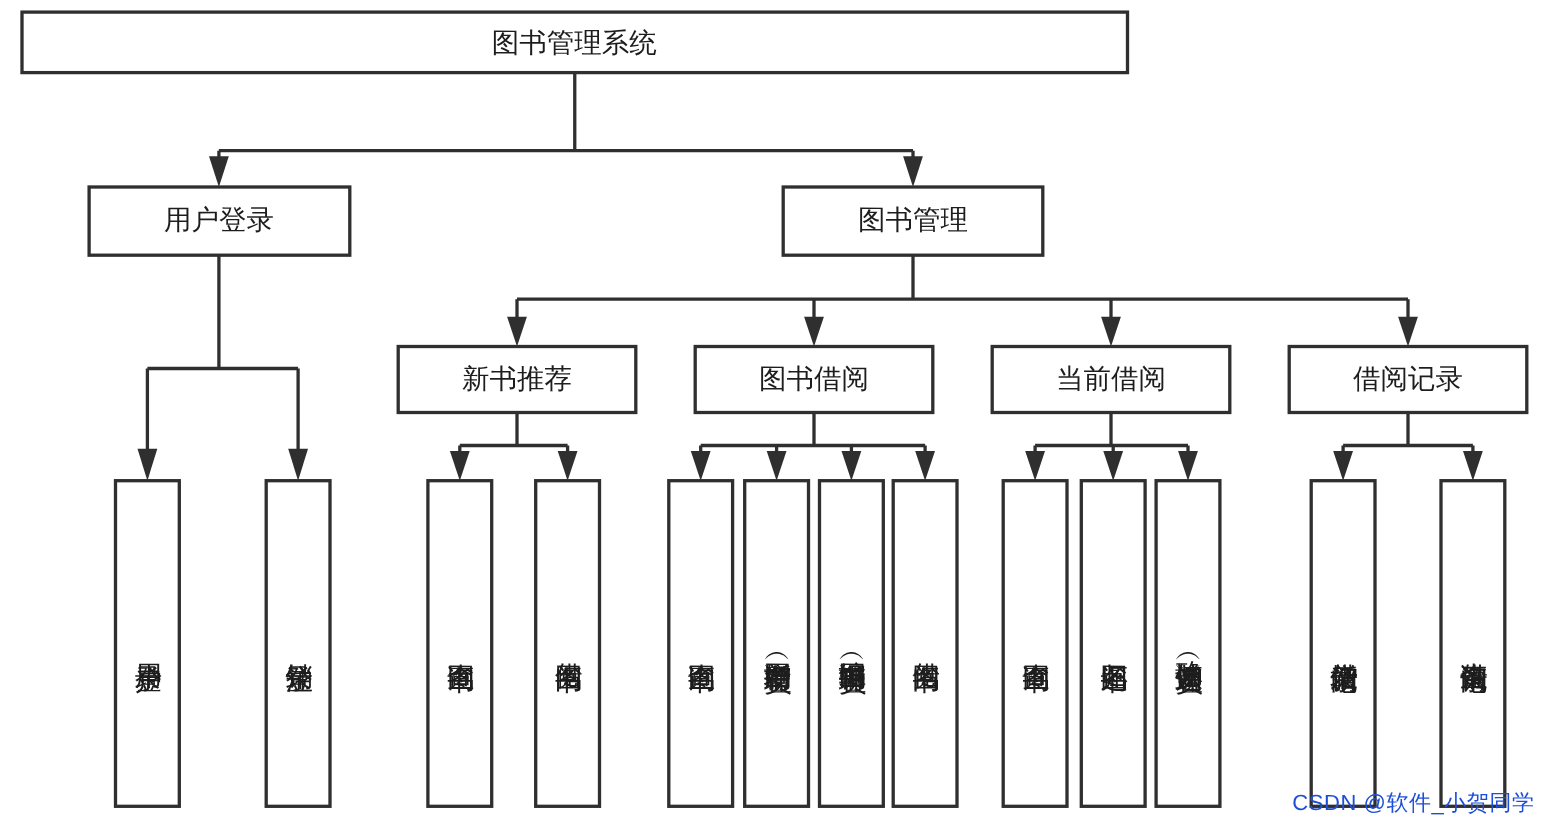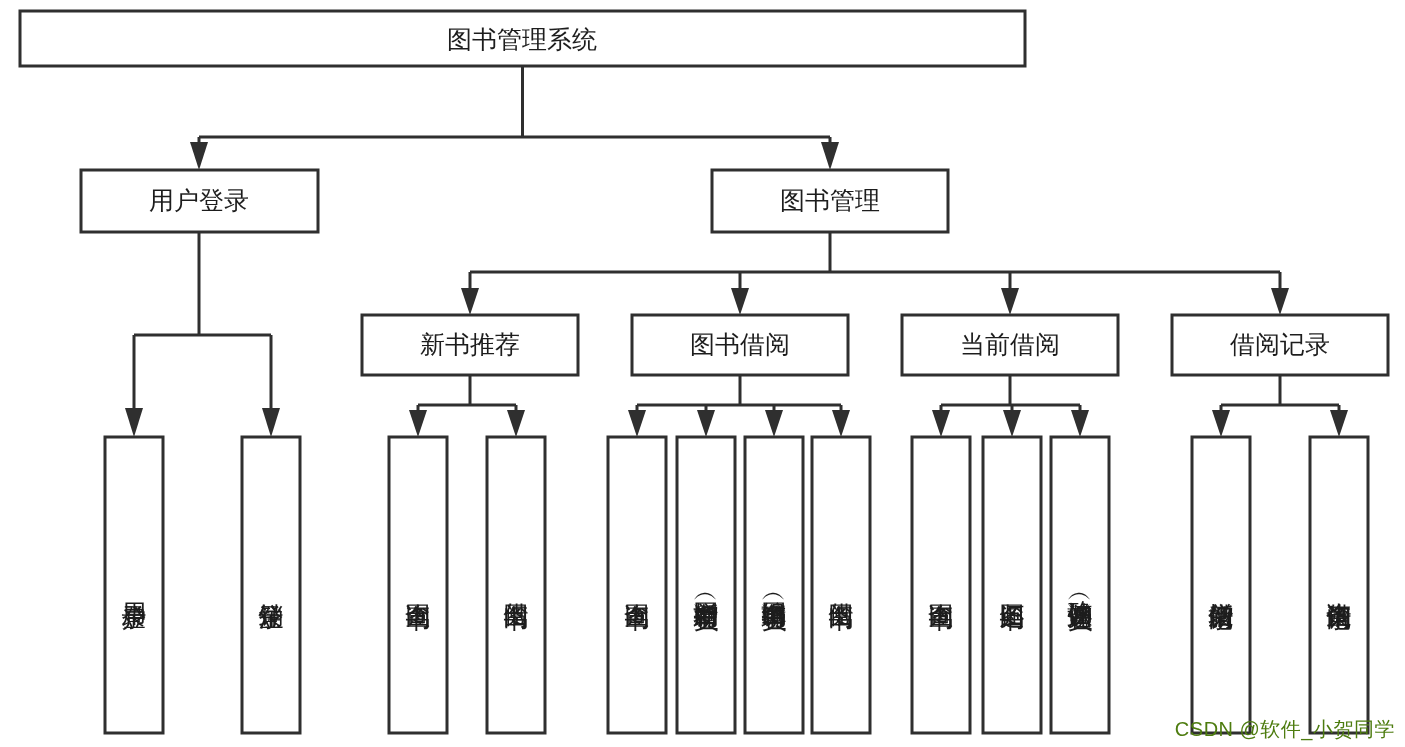--- a/index.html
+++ b/index.html
@@ -70,21 +70,21 @@
     text-orientation: upright;
     white-space: nowrap;
     letter-spacing: 1px;
   }
   .watermark {
     position: absolute;
     right: 10px;
     bottom: 4px;
     font-family: "Liberation Sans", "DejaVu Sans", sans-serif;
     font-size: 20px;
-    color: #4d7c0f;
+    color: #1d4ed8;
     white-space: nowrap;
     letter-spacing: 0.5px;
   }
 </style>
 </head>
 <body>
 
 <div id="diagram-root">
 
   <svg class="flow" viewBox="0 0 1405 747">

